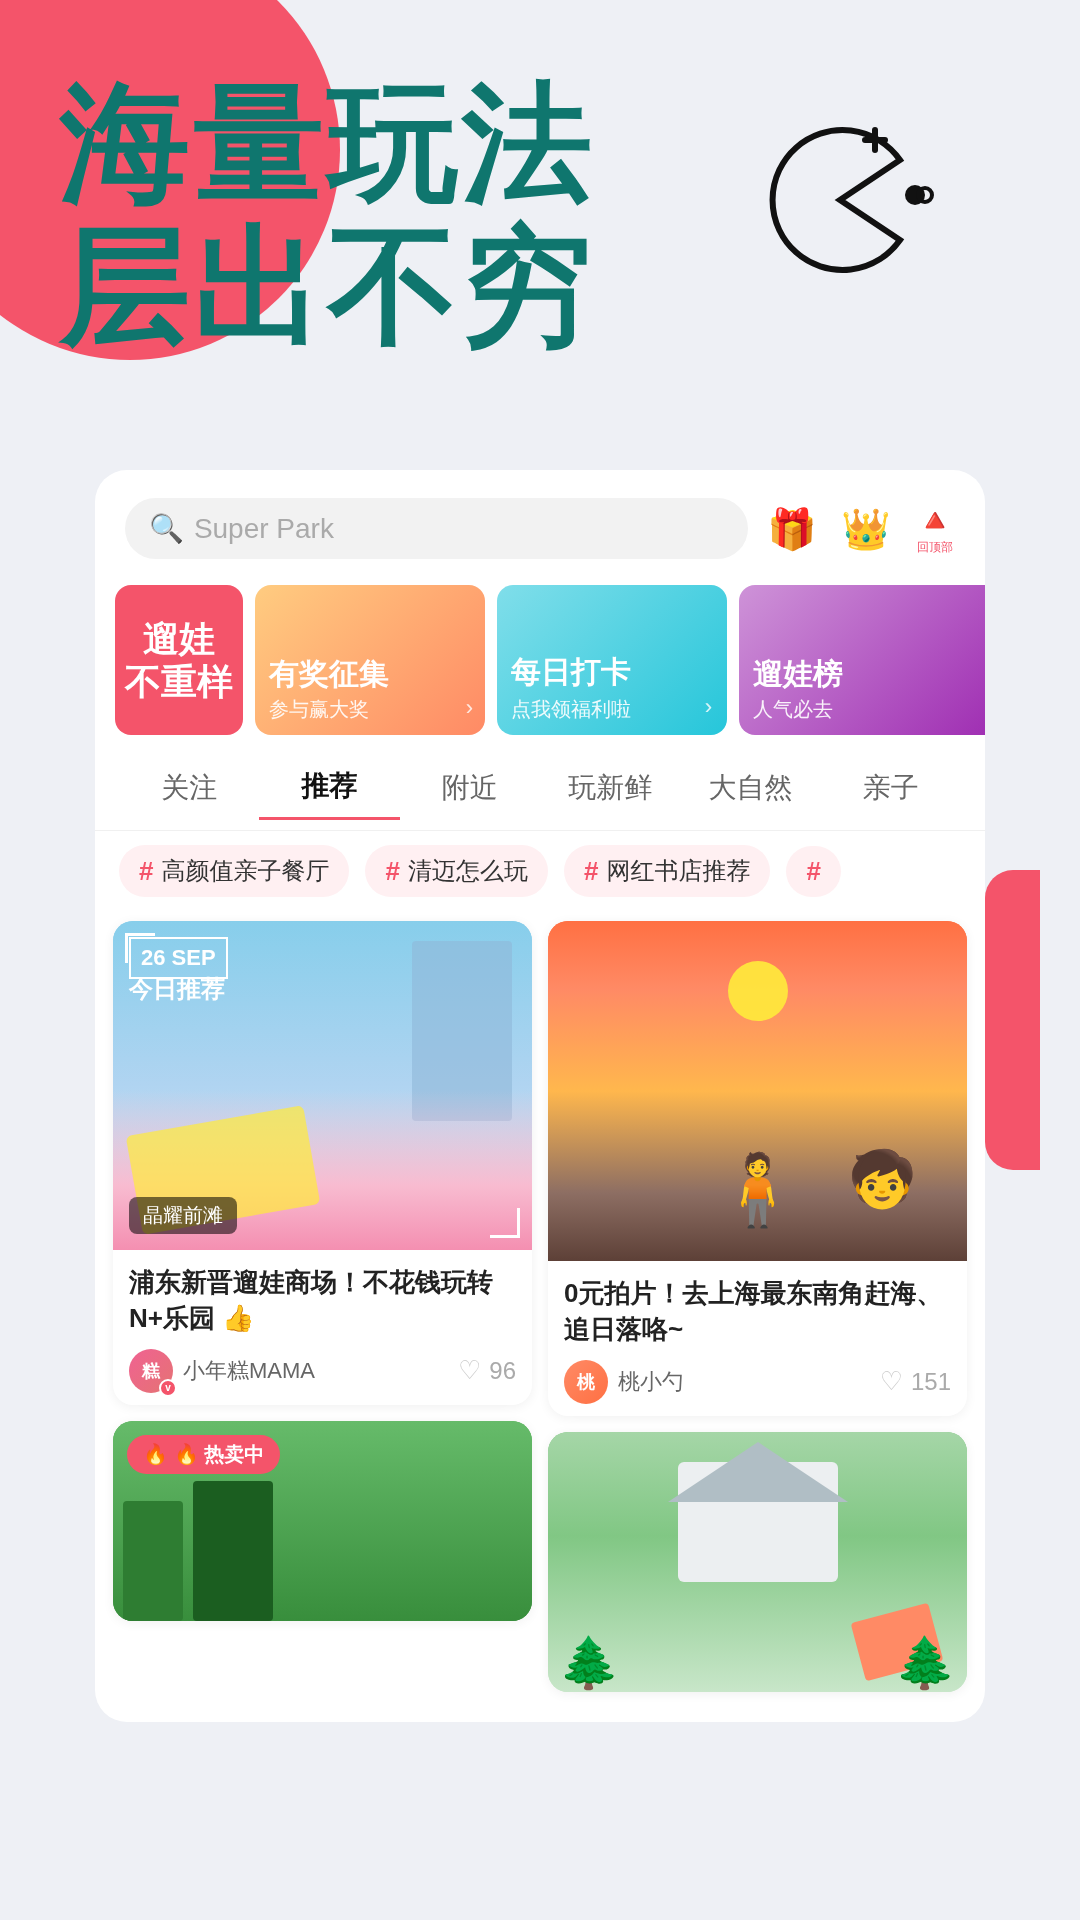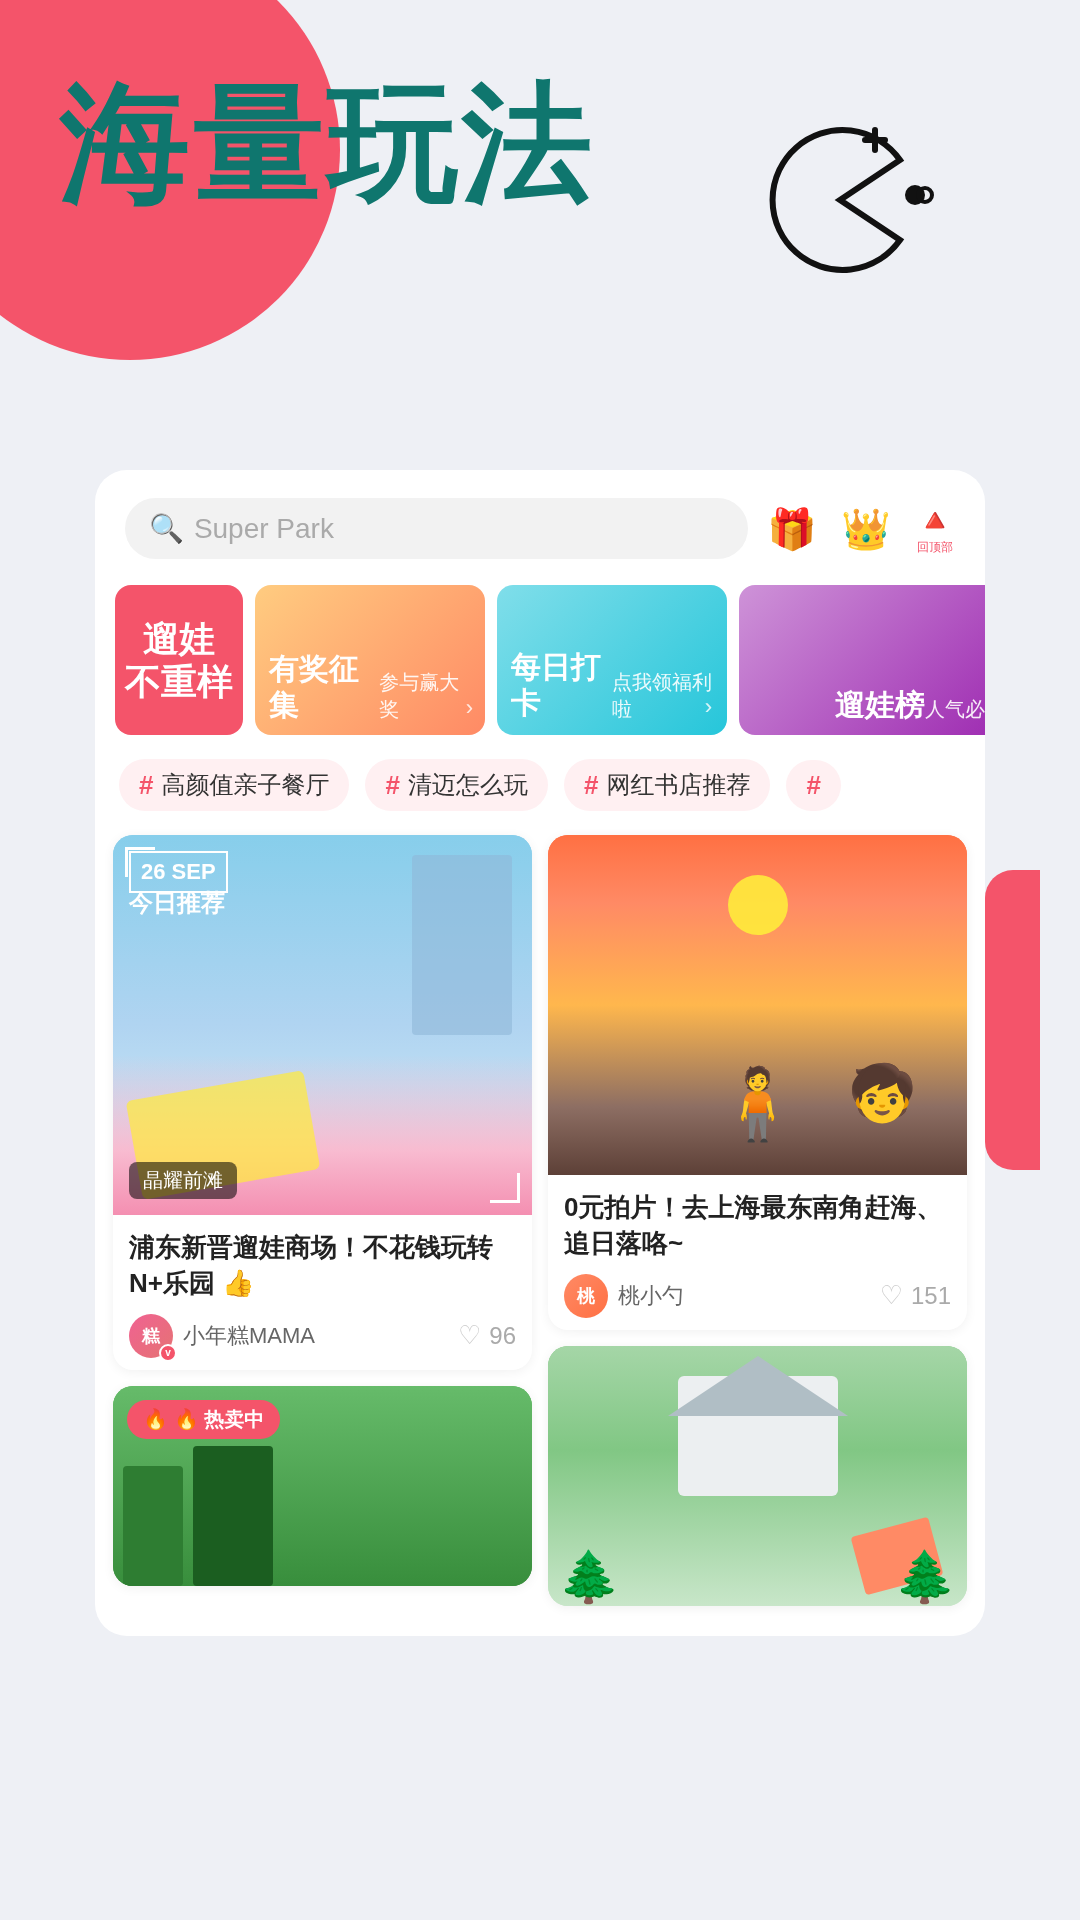--- a/index.html
+++ b/index.html
@@ -159,24 +159,23 @@
     }
     .banner-card-img3 {
       width: 280px;
       background: linear-gradient(135deg, #b39ddb 0%, #9575cd 100%);
       position: relative;
     }
     .banner-overlay {
       position: absolute;
       top: 0; left: 0; right: 0; bottom: 0;
       display: flex;
-      flex-direction: row;
+      flex-direction: column;
       justify-content: flex-end;
       padding: 12px 14px;
-      align-items: flex-end;
     }
     .banner-tag {
       font-size: 30px;
       font-weight: 800;
       color: #fff;
       line-height: 1.2;
     }
     .banner-sub {
       font-size: 20px;
       color: rgba(255,255,255,0.9);
@@ -406,20 +405,21 @@
       font-weight: 600;
     }
   </style>
 </head>
 <body>
 
 <div class="hero">
   <div class="hero-blob"></div>
   <div class="hero-title">
     <div>海量玩法</div>
+    <div>层出不穷</div>
   </div>
   <div class="pacman-icon">
     <svg viewBox="0 0 180 160" fill="none" xmlns="http://www.w3.org/2000/svg">
 
       <path d="M80 80 L140 40 A70 70 0 1 0 140 120 Z" stroke="#111" stroke-width="6" fill="none"></path>
 
       <line x1="115" y1="30" x2="115" y2="10" stroke="#111" stroke-width="6" stroke-linecap="round"></line>
       <line x1="105" y1="20" x2="125" y2="20" stroke="#111" stroke-width="6" stroke-linecap="round"></line>
 
       <circle cx="155" cy="75" r="10" fill="#111"></circle>
@@ -474,20 +474,28 @@
       <div class="banner-card banner-card-img3">
         <div style="width:100%;height:100%;background:linear-gradient(135deg,#ce93d8,#9c27b0);"></div>
         <div class="banner-overlay">
           <div class="banner-tag">遛娃榜</div>
           <div class="banner-sub">人气必去</div>
         </div>
 
       </div>
     </div>
 
+    <div class="nav-tabs">
+      <div class="nav-tab">关注</div>
+      <div class="nav-tab active">推荐</div>
+      <div class="nav-tab">附近</div>
+      <div class="nav-tab">玩新鲜</div>
+      <div class="nav-tab">大自然</div>
+      <div class="nav-tab">亲子</div>
+    </div>
 
     <div class="tag-row">
       <div class="tag-pill">
         <span class="tag-hash">#</span>
         <span class="tag-text">高颜值亲子餐厅</span>
       </div>
       <div class="tag-pill">
         <span class="tag-hash">#</span>
         <span class="tag-text">清迈怎么玩</span>
       </div>
@@ -498,21 +506,21 @@
       <div class="tag-pill">
         <span class="tag-hash">#</span>
       </div>
     </div>
 
     <div class="content-grid">
 
       <div class="content-col">
 
         <div class="content-card">
-          <div class="content-card-img img-sky" style="height:380px;position:relative;">
+          <div class="content-card-img img-sky" style="height:329px;position:relative;">
 
             <div style="position:absolute;top:0;left:0;right:0;bottom:0;background:linear-gradient(180deg,#87ceeb 0%, #b0d4f1 50%, #c8e6f5 80%, #f0f0f0 100%);"></div>
 
             <div style="position:absolute;right:20px;top:20px;width:100px;height:180px;background:#8fb8d8;border-radius:4px;opacity:0.6;"></div>
 
             <div style="position:absolute;bottom:0;left:0;right:0;height:160px;background:linear-gradient(to bottom, transparent, #f8bbd0 60%, #f48fb1);border-radius:0;"></div>
             <div style="position:absolute;bottom:30px;left:20px;width:180px;height:100px;background:#ffeb3b;border-radius:6px;opacity:0.7;transform:rotate(-10deg);"></div>
 
             <div class="corner-tl"></div>
             <div class="corner-br"></div>

